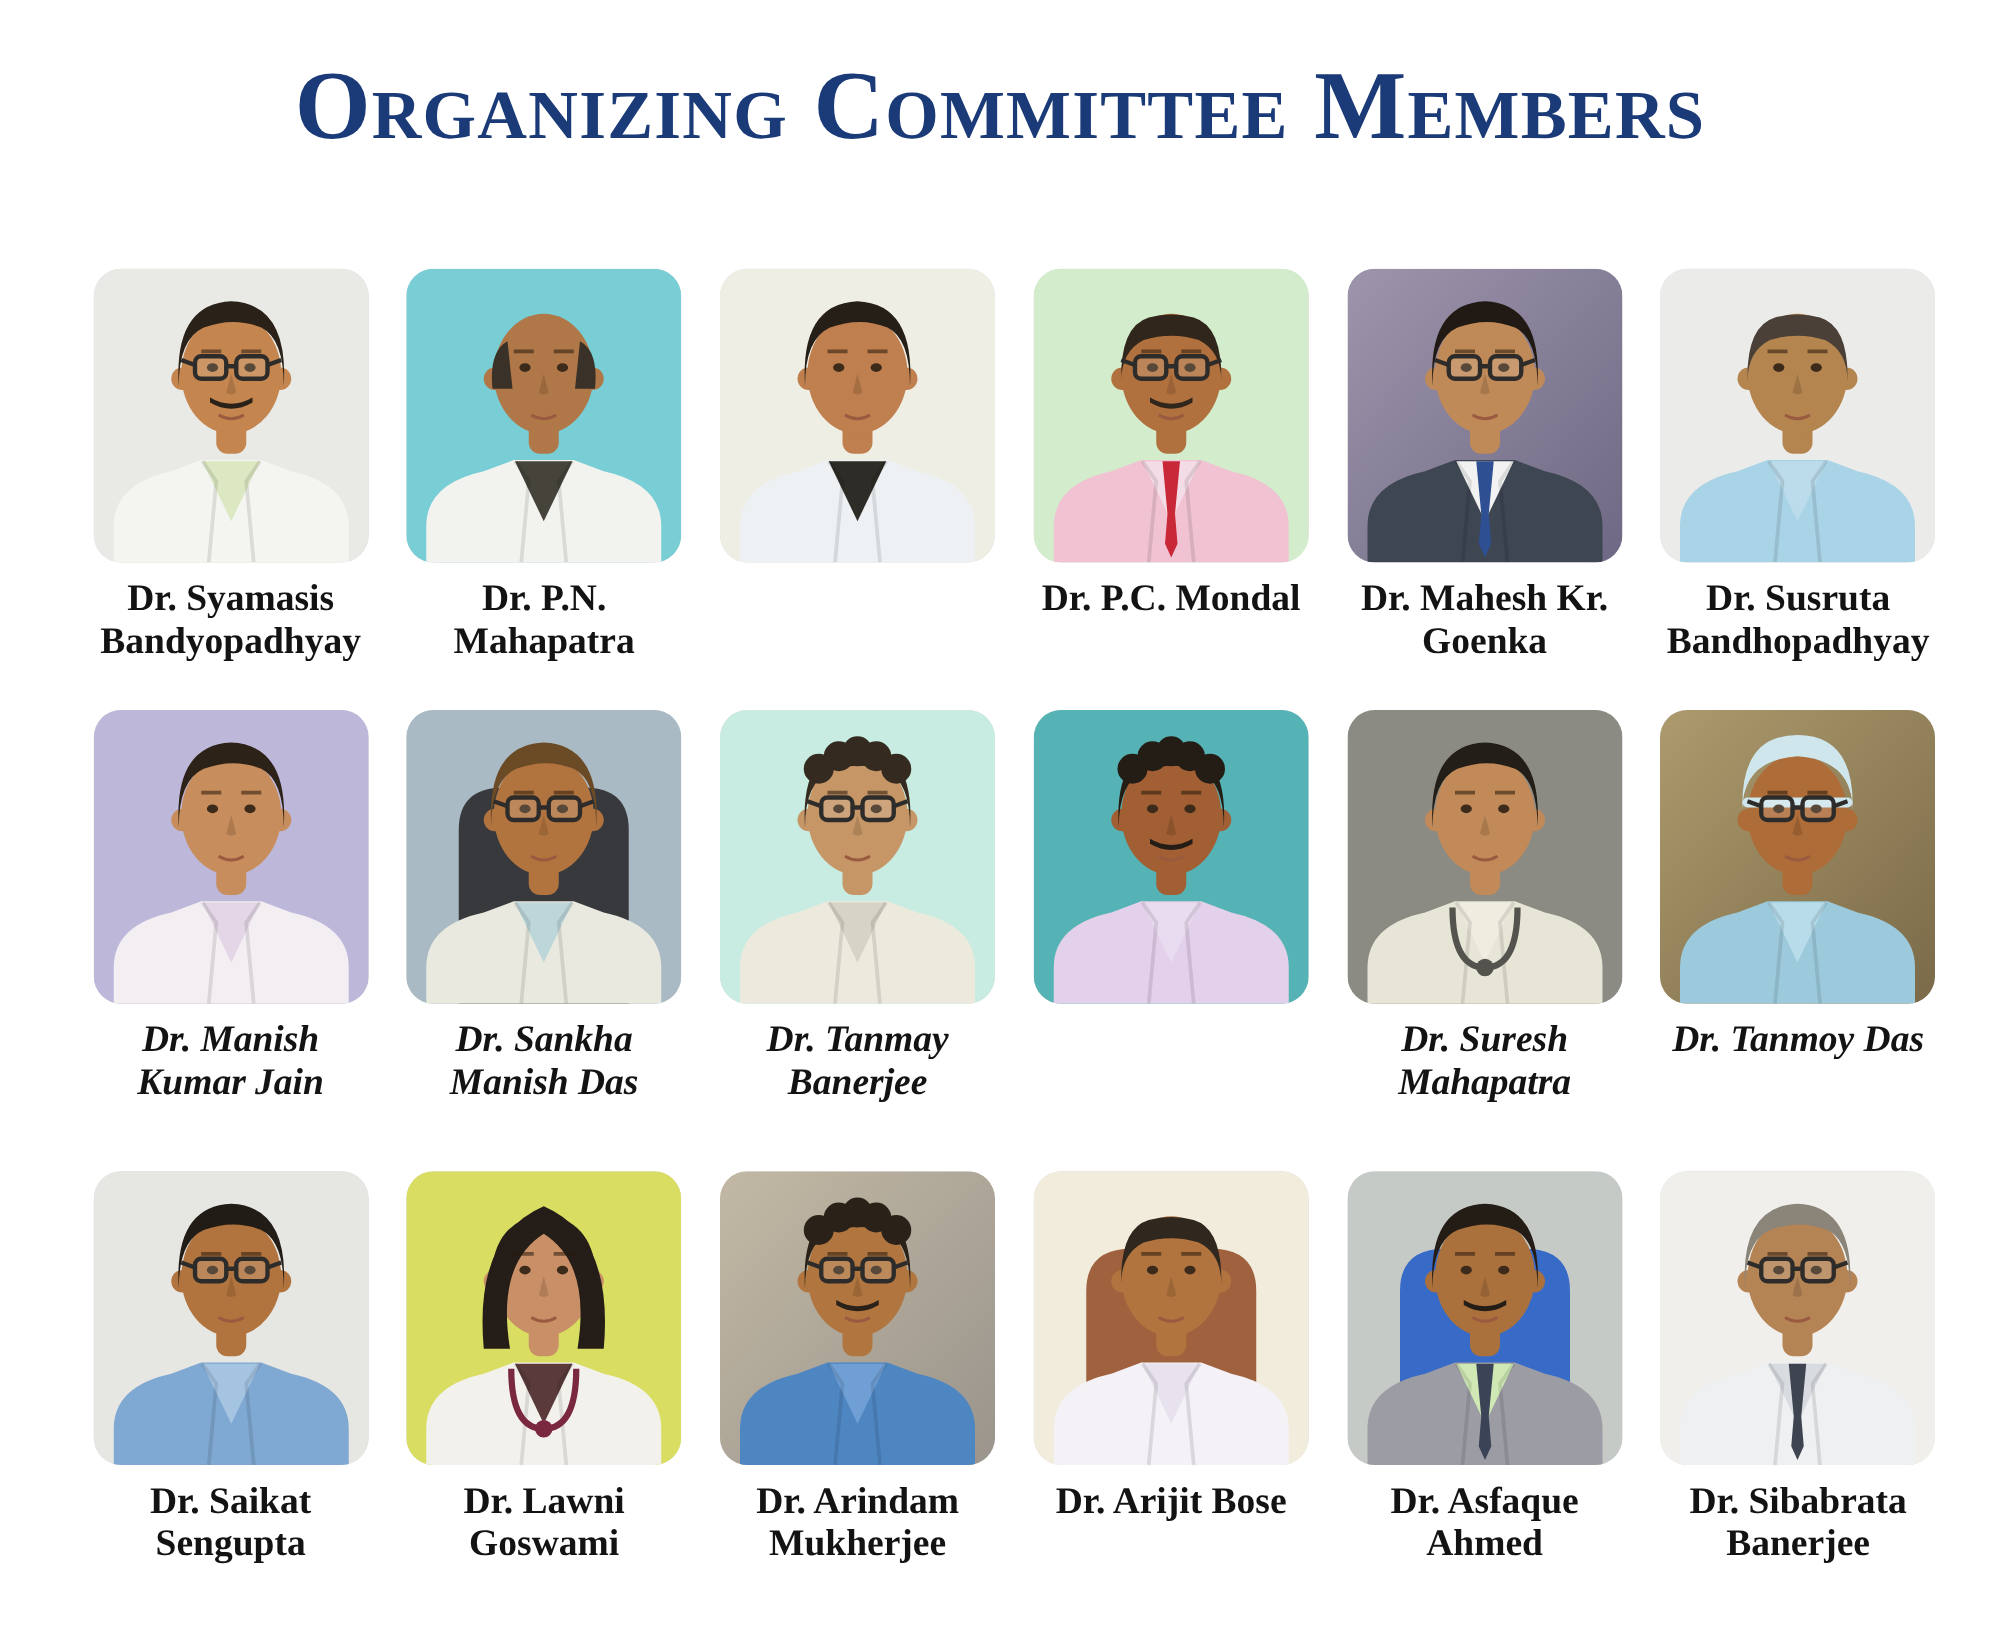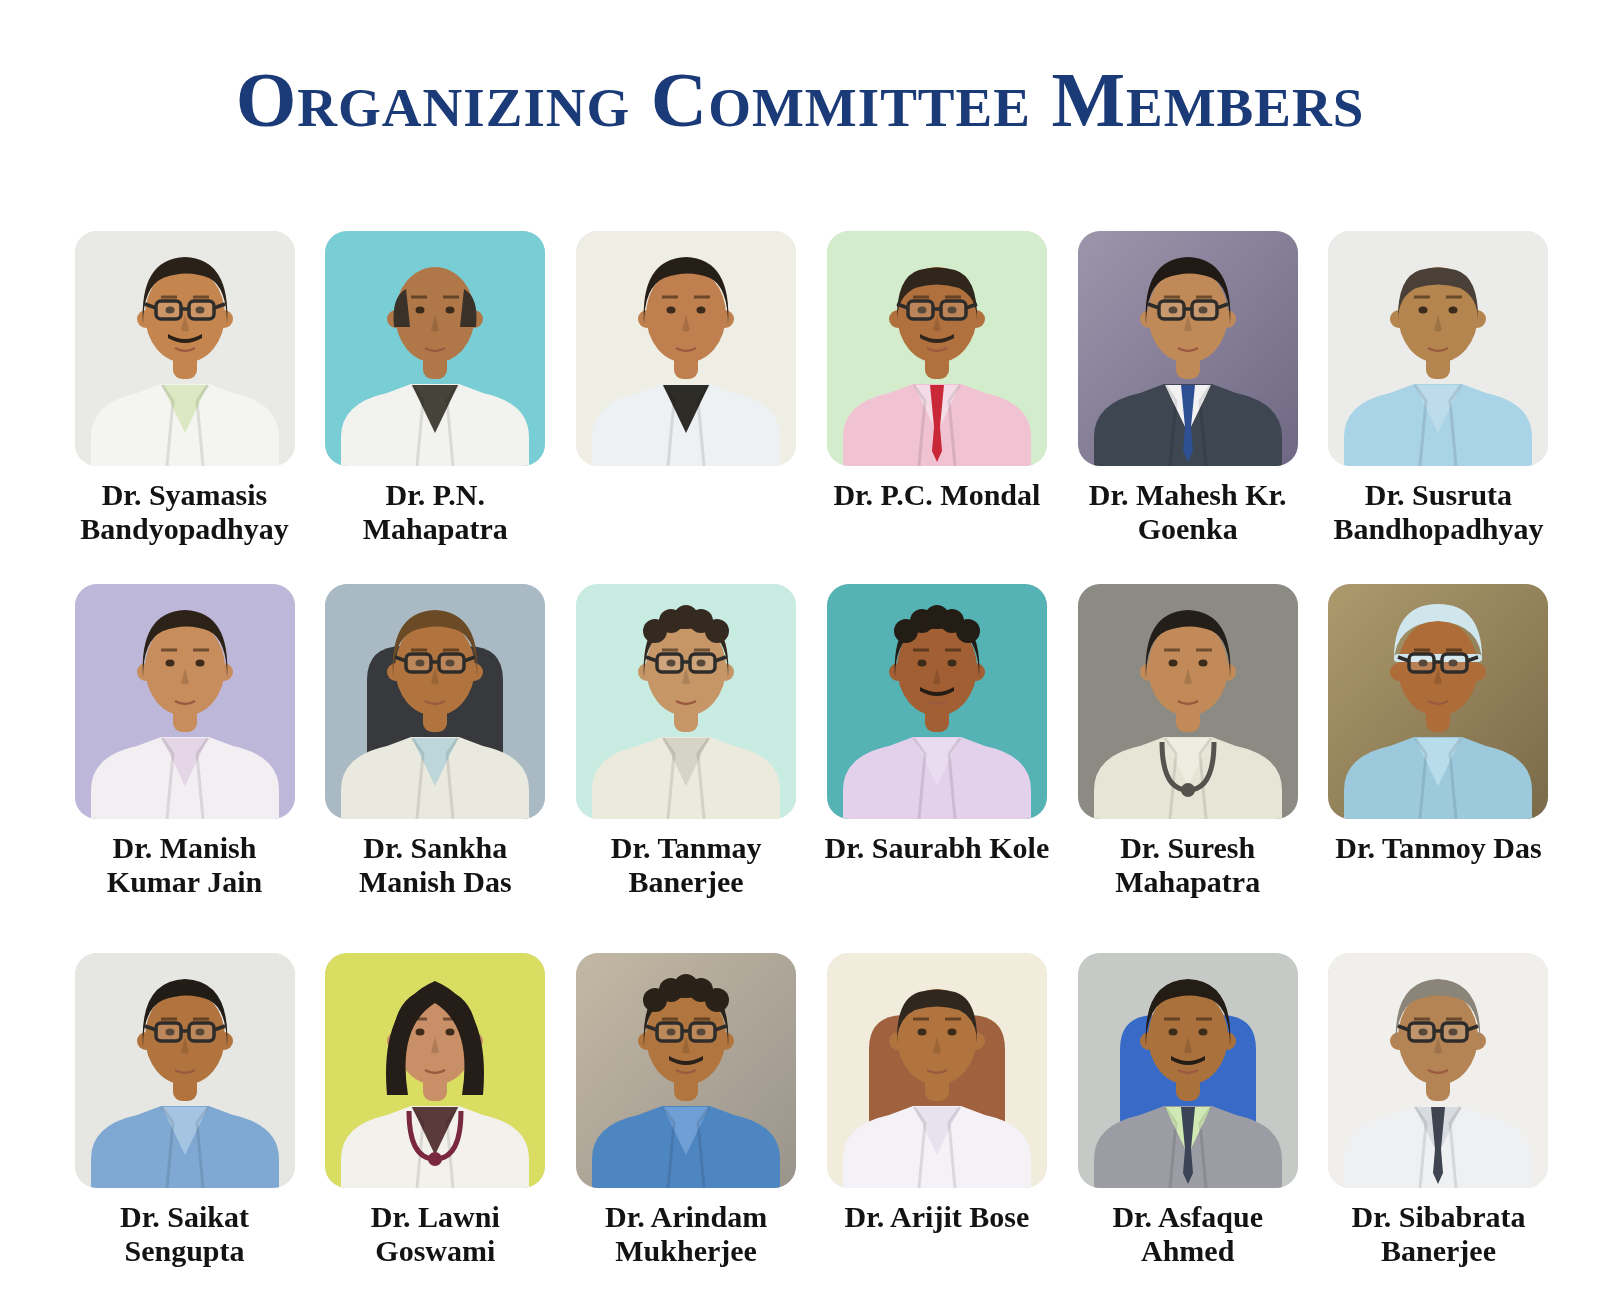--- a/index.html
+++ b/index.html
@@ -5,37 +5,37 @@
   html,body{margin:0;padding:0;background:#ffffff;}
   .page{
     position:relative;
     width:1600px;height:1305px;
     background:#ffffff;
     overflow:hidden;
     font-family:"Liberation Serif", serif;
   }
   .title{
     margin:0;
-    padding-top:56px;
+    padding-top:40px;
     text-align:center;
     font-size:78px;
     line-height:1.12;
     font-weight:700;
     font-variant:small-caps;
     letter-spacing:1px;
     color:#1b3a78;
   }
   .row{
     display:grid;
     grid-template-columns:repeat(6,220px);
     justify-content:space-between;
     padding:0 63px;
   }
   .row-1{margin-top:88px;}
-  .row-2{margin-top:30px;}
+  .row-2{margin-top:30px;font-style:italic;}
   .row-3{margin-top:46px;gap:16px;}
   .card{display:flex;flex-direction:column;align-items:center;padding-left:23px;}
   .photo{
     width:220px;height:235px;
     border-radius:22px;
     overflow:hidden;
     background:#ddd;
   }
   .photo svg{display:block;width:100%;height:100%;}
   .member-name{
@@ -350,21 +350,20 @@
             <circle cx="141" cy="47" r="12" fill="#241d16"></circle>
             <path d="M86,66 L102,66" stroke="rgba(40,25,12,0.55)" stroke-width="3"></path>
             <path d="M118,66 L134,66" stroke="rgba(40,25,12,0.55)" stroke-width="3"></path>
             <ellipse cx="95" cy="79" rx="4.5" ry="3.5" fill="#3c2a1a"></ellipse>
             <ellipse cx="125" cy="79" rx="4.5" ry="3.5" fill="#3c2a1a"></ellipse>
             <path d="M110,84 L106,99 Q110,102 114,99 Z" fill="rgba(0,0,0,0.13)"></path>
             <path d="M93,103 Q110,113 127,103 L127,107 Q110,117 93,107 Z" fill="#241d16"></path>
             <path d="M100,117 Q110,123 120,117" stroke="#9a5a40" stroke-width="2.5" fill="none"></path>
           </svg>
         </div>
-    <div class="member-name">Dr. Saurabh Kole</div>
   </div>
 
   <div class="card">
     <div class="photo">
           <svg viewBox="0 0 220 235" preserveAspectRatio="xMidYMid slice">
             <rect width="220" height="235" fill="#8b8b84"></rect>
             <path d="M16,235 L16,206 Q16,172 62,162 L86,153 L134,153 L158,162 Q204,172 204,206 L204,235 Z" fill="#e7e5d6"></path>
             <path d="M87,154 L110,202 L133,154 Z" fill="#efede0"></path>
             <path d="M87,154 L98,170 L92,235" stroke="rgba(0,0,0,0.10)" stroke-width="3" fill="none"></path>
             <path d="M133,154 L122,170 L128,235" stroke="rgba(0,0,0,0.10)" stroke-width="3" fill="none"></path>

